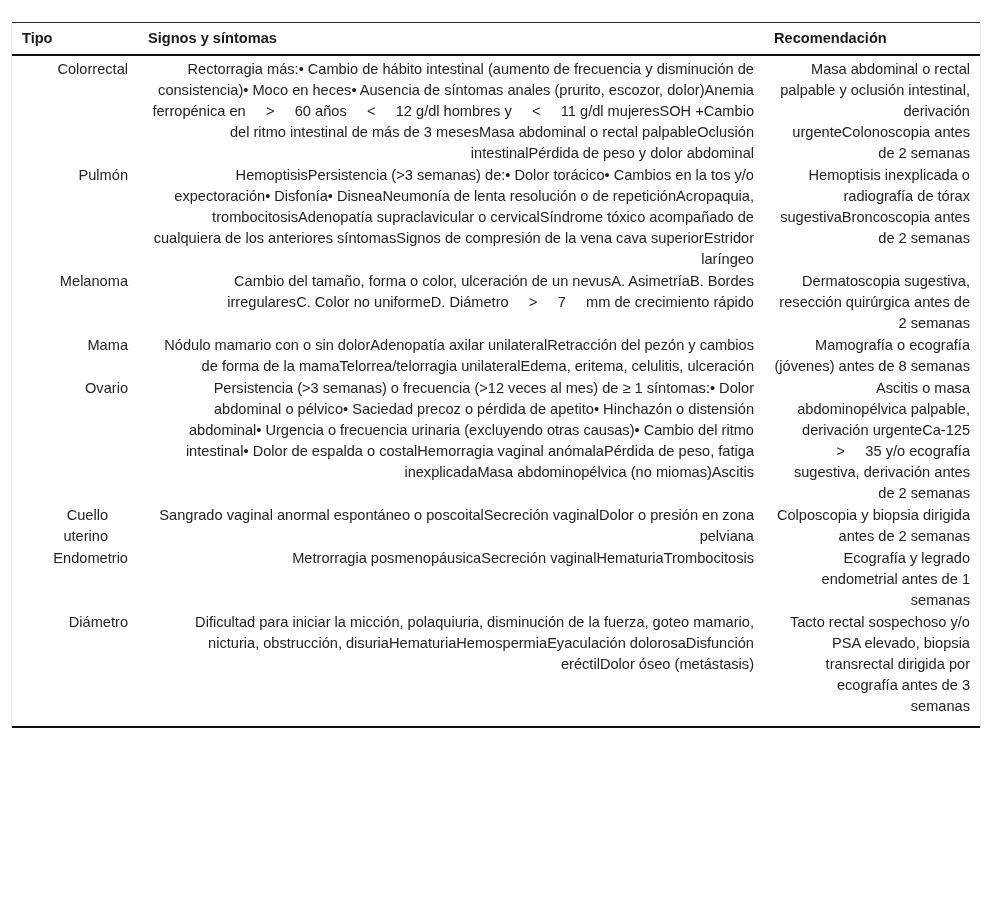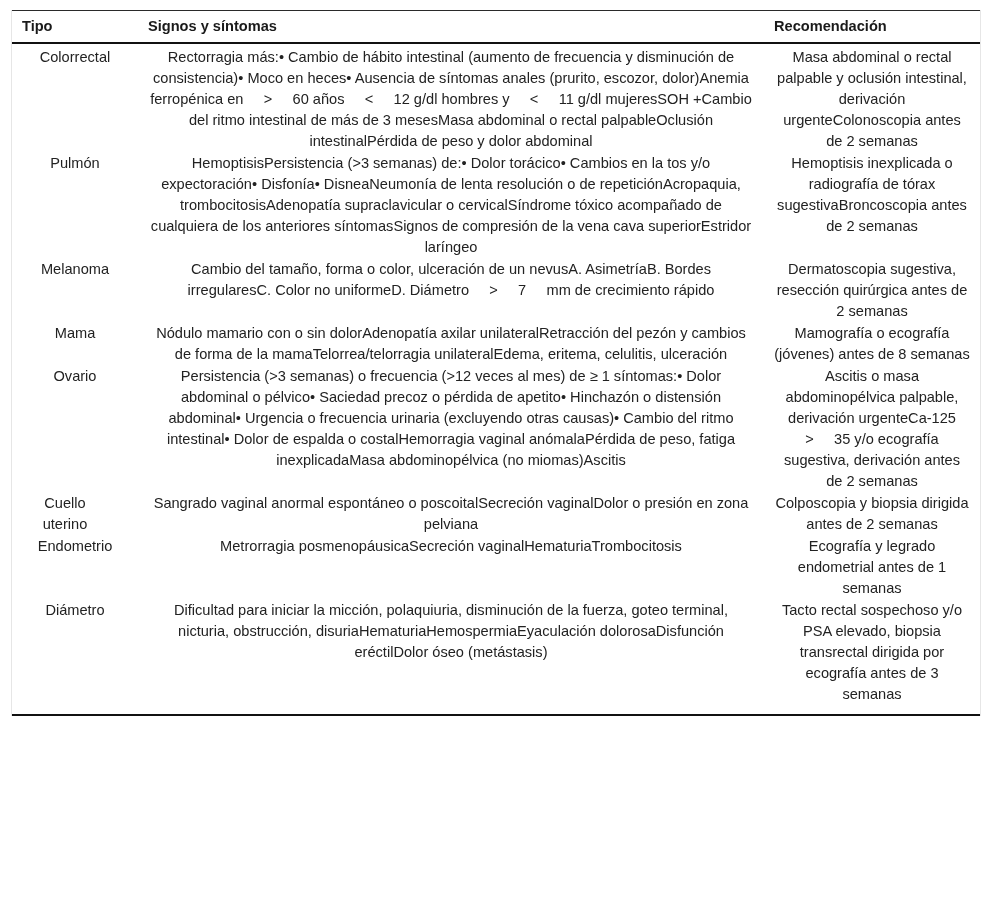--- a/index.html
+++ b/index.html
@@ -11,21 +11,21 @@
     width: 992px;
     height: 899px;
     position: relative;
     font-family: "Liberation Sans", sans-serif;
     color: #222222;
     overflow: hidden;
   }
   .table-wrap {
     position: absolute;
     left: 11px;
-    top: 10px;
+    top: 22px;
     width: 970px;
     border-left: 1px solid #e6e6e6;
     border-right: 1px solid #e6e6e6;
     box-sizing: border-box;
   }
   table {
     width: 100%;
     border-collapse: collapse;
     font-size: 14.6px;
     line-height: 21px;
@@ -38,21 +38,21 @@
     border-bottom: 2px solid #111111;
   }
   th {
     font-weight: bold;
     text-align: left;
     padding: 5px 10px 5px 10px;
     vertical-align: top;
     color: #1a1a1a;
   }
   td {
-    text-align: center;
+    text-align: right;
     vertical-align: top;
     padding: 1px 10px 0px 10px;
   }
   col.c-tipo { width: 126px; }
   col.c-sig { width: 626px; }
   col.c-rec { width: auto; }
   tbody tr:first-child td { padding-top: 3px; }
   tbody tr:last-child td { padding-bottom: 9px; }
 </style>
 </head>
@@ -103,18 +103,18 @@
         <td>Sangrado vaginal anormal espontáneo o poscoitalSecreción vaginalDolor o presión en zona pelviana</td>
         <td>Colposcopia y biopsia dirigida antes de 2 semanas</td>
       </tr>
       <tr>
         <td>Endometrio</td>
         <td>Metrorragia posmenopáusicaSecreción vaginalHematuriaTrombocitosis</td>
         <td>Ecografía y legrado endometrial antes de 1 semanas</td>
       </tr>
       <tr>
         <td>Diámetro</td>
-        <td>Dificultad para iniciar la micción, polaquiuria, disminución de la fuerza, goteo terminal, nicturia, obstrucción, disuriaHematuriaHemospermiaEyaculación dolorosaDisfunción eréctilDolor óseo (metástasis)</td>
+        <td>Dificultad para iniciar la micción, polaquiuria, disminución de la fuerza, goteo mamario, nicturia, obstrucción, disuriaHematuriaHemospermiaEyaculación dolorosaDisfunción eréctilDolor óseo (metástasis)</td>
         <td>Tacto rectal sospechoso y/o PSA elevado, biopsia transrectal dirigida por ecografía antes de 3 semanas</td>
       </tr>
     </tbody>
   </table>
 </div>
 
 </body></html>

